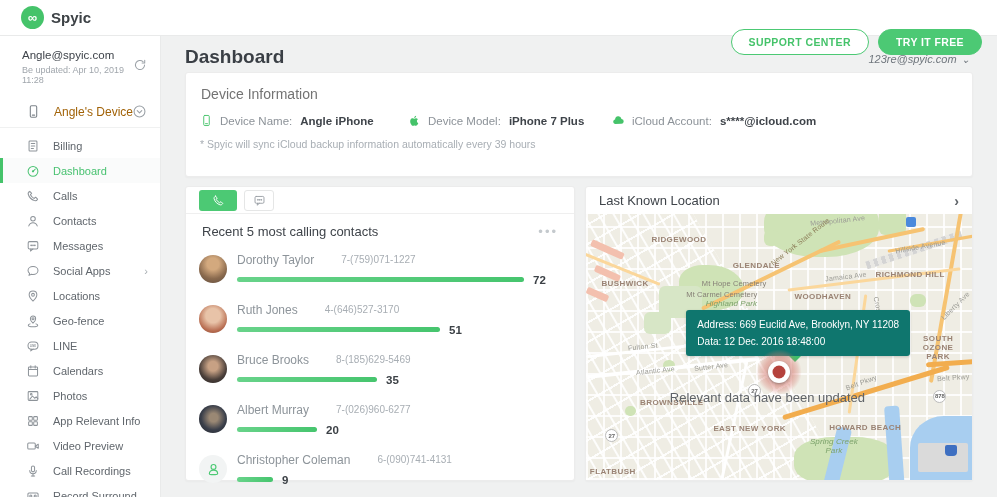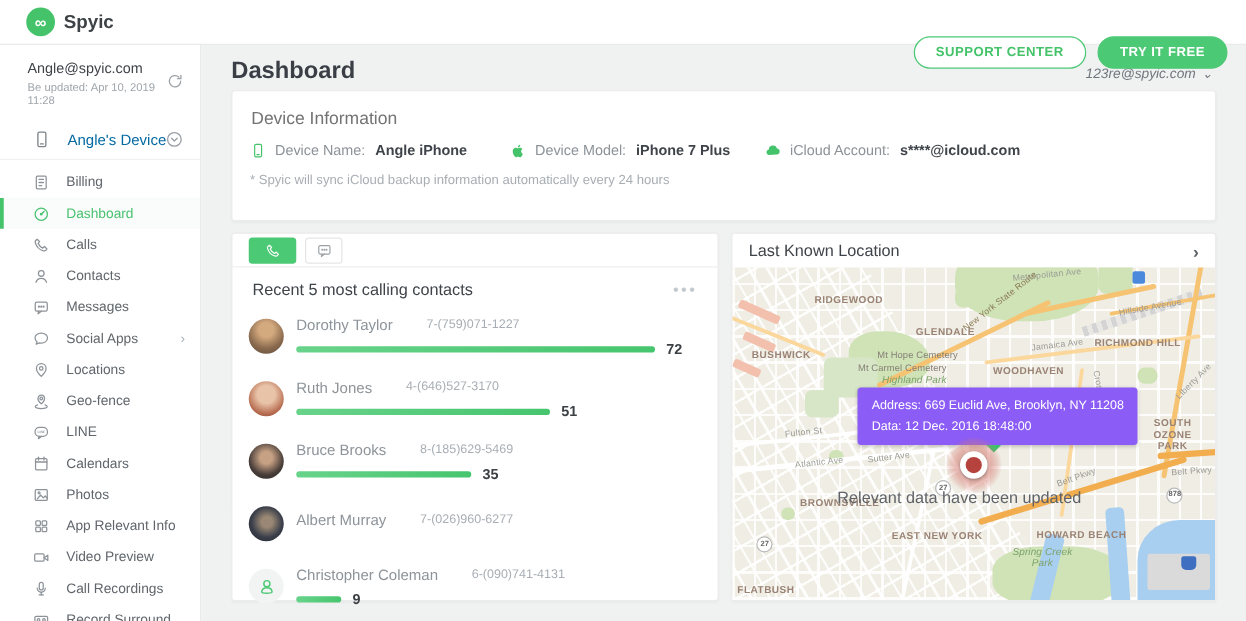--- a/index.html
+++ b/index.html
@@ -22,21 +22,21 @@
   
   .sidebar { position:absolute; left:0; top:36px; width:161px; height:461px; background:#fff;
              border-right:1px solid #e9eaea; z-index:20; }
   .user-block { padding:13px 12px 0 22px; position:relative; }
   .user-email { font-size:11.5px; color:#3e434a; }
   .user-updated { font-size:9px; color:#a0a6ac; margin-top:4px; }
   .refresh { position:absolute; right:13px; top:22px; width:14px; height:14px; color:#9aa0a6; cursor:pointer; }
   .device-row { margin-top:11px; height:32px; display:flex; align-items:center; padding-left:26px;
                 gap:13px; position:relative; border-bottom:1px solid #f0f1f1; cursor:pointer; }
   .device-row .dicon { width:15px; height:15px; color:#7d848a; }
-  .device-label { font-size:12px; color:#0369a1; }
+  .device-label { font-size:12px; color:#a16207; }
   .device-caret { position:absolute; right:13px; width:15px; height:15px; color:#9aa0a6; }
   .menu { padding-top:5px; }
   .menu-item { height:25px; display:flex; align-items:center; padding-left:26px; gap:13px;
                font-size:11px; color:#60666c; cursor:pointer; position:relative; }
   .menu-item .micon { width:14px; height:14px; color:#8d9399; flex:0 0 auto; }
   .menu-item.active { background:#fafbfb; box-shadow:inset 3px 0 0 #45c36a; color:#49c271; }
   .menu-item.active .micon { color:#49c271; }
   .menu-arrow { position:absolute; right:12px; color:#a7adb2; font-size:11px; }
 
   
@@ -116,21 +116,21 @@
             white-space:nowrap; z-index:5; }
   .mlabel.poi { color:#857f76; font-weight:normal; font-size:7.5px; letter-spacing:.1px; }
   .mlabel.park-l { color:#7ca26b; font-style:italic; font-weight:normal; letter-spacing:.1px; }
   .mlabel.road-l { color:#9b9b95; font-weight:normal; font-size:7px; letter-spacing:.2px; }
   .mlabel.road-hl { color:#8a7a55; }
   .mlabel.wrap { white-space:normal; width:48px; text-align:center; }
   .mlabel.shield { width:13px; height:13px; border:1px solid #bbb; border-radius:50%; background:#fff;
                    color:#666; font-size:6px; font-weight:bold; display:flex; align-items:center;
                    justify-content:center; letter-spacing:0; }
 
-  .map-tooltip { position:absolute; left:26%; top:36%; z-index:8; background:#8b5cf6; color:#fff;
+  .map-tooltip { position:absolute; left:26%; top:36%; z-index:8; background:#0f766e; color:#fff;
                  font-size:10px; line-height:1.7; padding:6px 11px; border-radius:3px;
                  box-shadow:0 1px 3px rgba(0,0,0,.18); white-space:nowrap; }
   .map-tooltip:after { content:""; position:absolute; left:46%; bottom:-6px; border:6px solid transparent;
                  border-top-color:#3fc06a; border-bottom:none; }
   .map-note { position:absolute; left:47%; top:66%; transform:translateX(-50%); z-index:6;
               font-size:13px; color:#5f6368; white-space:nowrap; }
   .marker { position:absolute; left:50%; top:59.5%; width:46px; height:46px;
             transform:translate(-50%,-50%); z-index:9; cursor:pointer; }
   .marker-halo { position:absolute; inset:0; border-radius:50%;
       background:radial-gradient(circle, rgba(214,120,110,.50) 0 44%, rgba(214,120,110,.28) 58%, rgba(214,120,110,0) 70%); }
@@ -388,21 +388,21 @@
     <span class="ficon stroke-ic">
               <svg viewBox="0 0 16 16">
                 <path fill="currentColor" stroke="none" d="M4.2 12.2c-1.5 0-2.7-1.2-2.7-2.7 0-1.4 1-2.5 2.3-2.7A4 4 0 0 1 11.7 6a2.95 2.95 0 0 1-.5 5.9z"></path>
               </svg>
             </span>
     <span class="field-label">iCloud Account:</span>
     <span class="field-value">s****@icloud.com</span>
   </div>
 
 </div>
-      <div class="note">* Spyic will sync iCloud backup information automatically every 24 hours</div>
+      <div class="note">* Spyic will sync iCloud backup information automatically every 39 hours</div>
     </div>
 
     <div class="card contacts-card">
       <div class="tabstrip">
         <div class="tab tab-active">
           <span class="ticon stroke-ic">
               <svg viewBox="0 0 16 16">
                 <path d="M4.3 2.7 6.5 4.9 5.1 6.5c.9 1.9 2.4 3.4 4.3 4.3l1.6-1.4 2.2 2.2c-.7 1.4-2 2.1-3.4 1.7C6.3 12.2 3.6 9.5 2.6 6c-.4-1.4.3-2.7 1.7-3.3z"></path>
               </svg>
             </span>
@@ -465,20 +465,24 @@
       </div>
     </div>
   </div>
 
   <div class="contact-row">
     <div class="avatar av3"></div>
     <div class="contact-info">
       <div class="contact-line1">
         <span class="contact-name">Albert Murray</span>
         <span class="contact-phone">7-(026)960-6277</span>
+      </div>
+      <div class="contact-line2">
+        <span class="bar" style="width: 80px;"></span>
+        <span class="bar-count">20</span>
       </div>
     </div>
   </div>
 
   <div class="contact-row">
     <div class="avatar av4">
               <svg viewBox="0 0 16 16" fill="none" stroke="currentColor" stroke-width="1.1">
                 <circle cx="8" cy="5.6" r="2.3"></circle>
                 <path d="M8 8.6c-2.4 0-3.9 1.3-3.9 3.3 0 .5 1.8.9 3.9.9s3.9-.4 3.9-.9c0-2-1.5-3.3-3.9-3.3z"></path>
               </svg>

